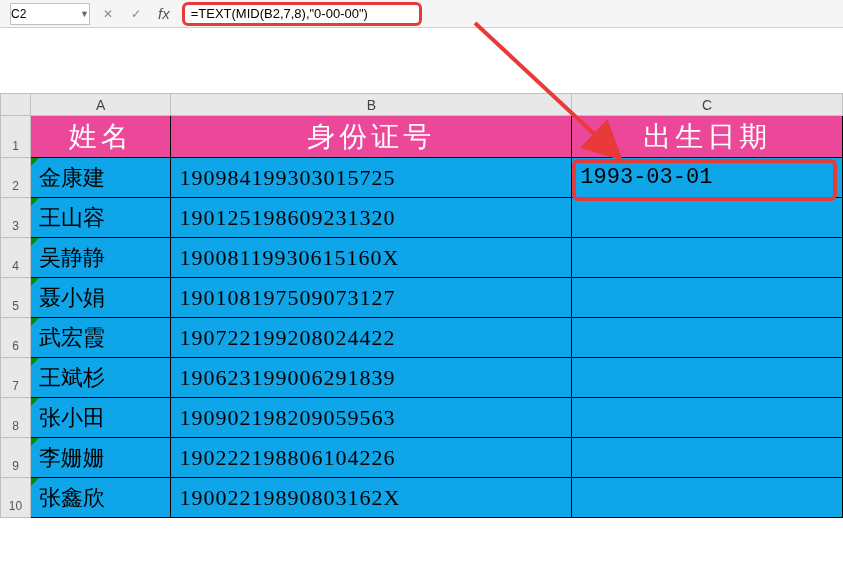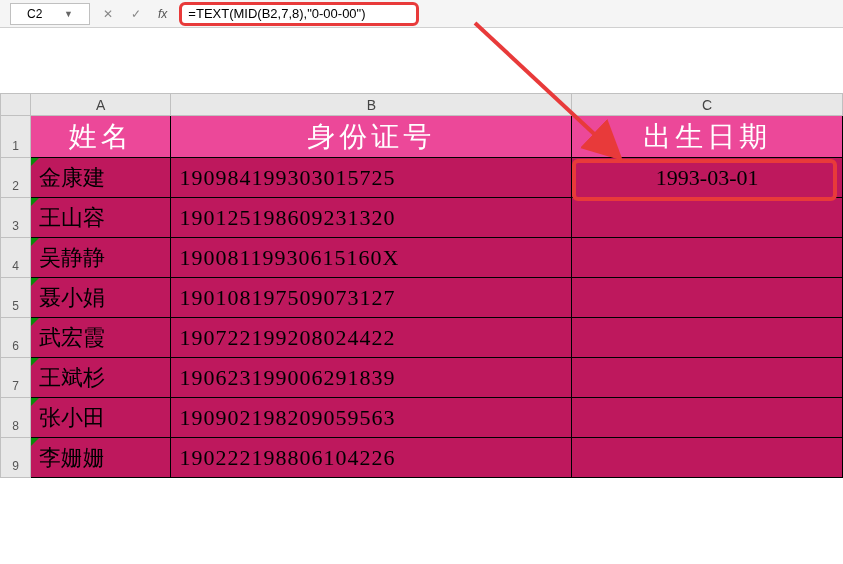--- a/index.html
+++ b/index.html
@@ -19,38 +19,38 @@
       border-bottom: 1px solid #d0d0d0;
       height: 28px;
       background: #f5f5f5;
     }
     .name-box {
       width: 80px;
       height: 22px;
       background: #fff;
       border: 1px solid #c0c0c0;
       font-size: 12px;
-      padding: 2px 16px;
+      padding: 2px 0;
       display: flex;
       align-items: center;
       justify-content: space-between;
     }
     .name-box .dd { color: #666; font-size: 9px; }
     .fx-btn {
       width: 20px;
       height: 20px;
       display: flex;
       align-items: center;
       justify-content: center;
       color: #888;
       font-size: 12px;
     }
     .fx-label {
       font-style: italic;
-      font-size: 12px;
+      font-size: 15px;
       color: #555;
       padding: 0 4px;
     }
     .formula-bar {
       flex: 0 0 auto;
       width: 240px;
       height: 24px;
       background: #fff;
       border: 3px solid #e83a3a;
       border-radius: 6px;
@@ -96,35 +96,35 @@
       text-align: center;
       border: 1px solid #000;
       height: 42px;
       letter-spacing: 4px;
     }
     .data-cell {
       border: 1px solid #000;
       font-size: 22px;
       height: 40px;
       padding: 2px 8px;
-      background: #be185d;
+      background: #0ea5e9;
       position: relative;
     }
     .name-cell {
       font-family: "SimSun", serif;
       text-align: left;
     }
     .id-cell {
       text-align: left;
       font-family: "SimSun", serif;
       letter-spacing: 1px;
     }
     .date-cell {
-      text-align: center;
-      font-family: Liberation Serif, serif;
+      text-align: left;
+      font-family: Liberation Mono, monospace;
     }
     .green-tri {
       position: absolute;
       top: 0;
       left: 0;
       width: 0;
       height: 0;
       border-top: 8px solid #0a8a0a;
       border-right: 8px solid transparent;
     }
@@ -215,20 +215,26 @@
     <td class="data-cell name-cell"><span class="green-tri"></span><span>张小田</span></td>
     <td class="data-cell id-cell">190902198209059563</td>
     <td class="data-cell date-cell"></td>
   </tr>
   <tr>
     <td class="col-rownum">9</td>
     <td class="data-cell name-cell"><span class="green-tri"></span><span>李姗姗</span></td>
     <td class="data-cell id-cell">190222198806104226</td>
     <td class="data-cell date-cell"></td>
   </tr>
+  <tr>
+    <td class="col-rownum">10</td>
+    <td class="data-cell name-cell"><span class="green-tri"></span><span>张鑫欣</span></td>
+    <td class="data-cell id-cell">19002219890803162X</td>
+    <td class="data-cell date-cell"></td>
+  </tr>
 </tbody>
     </table>
 
 <div class="highlight-box" style="top:66px; left:572px; width:265px; height:42px;"></div>
 </div>
 
 <svg class="arrow-svg" width="220" height="170">
   <defs>
     <marker id="ah" markerWidth="12" markerHeight="12" refX="9" refY="5" orient="auto">
       <path d="M0,0 L10,5 L0,10 Z" fill="#e83a3a"></path>

